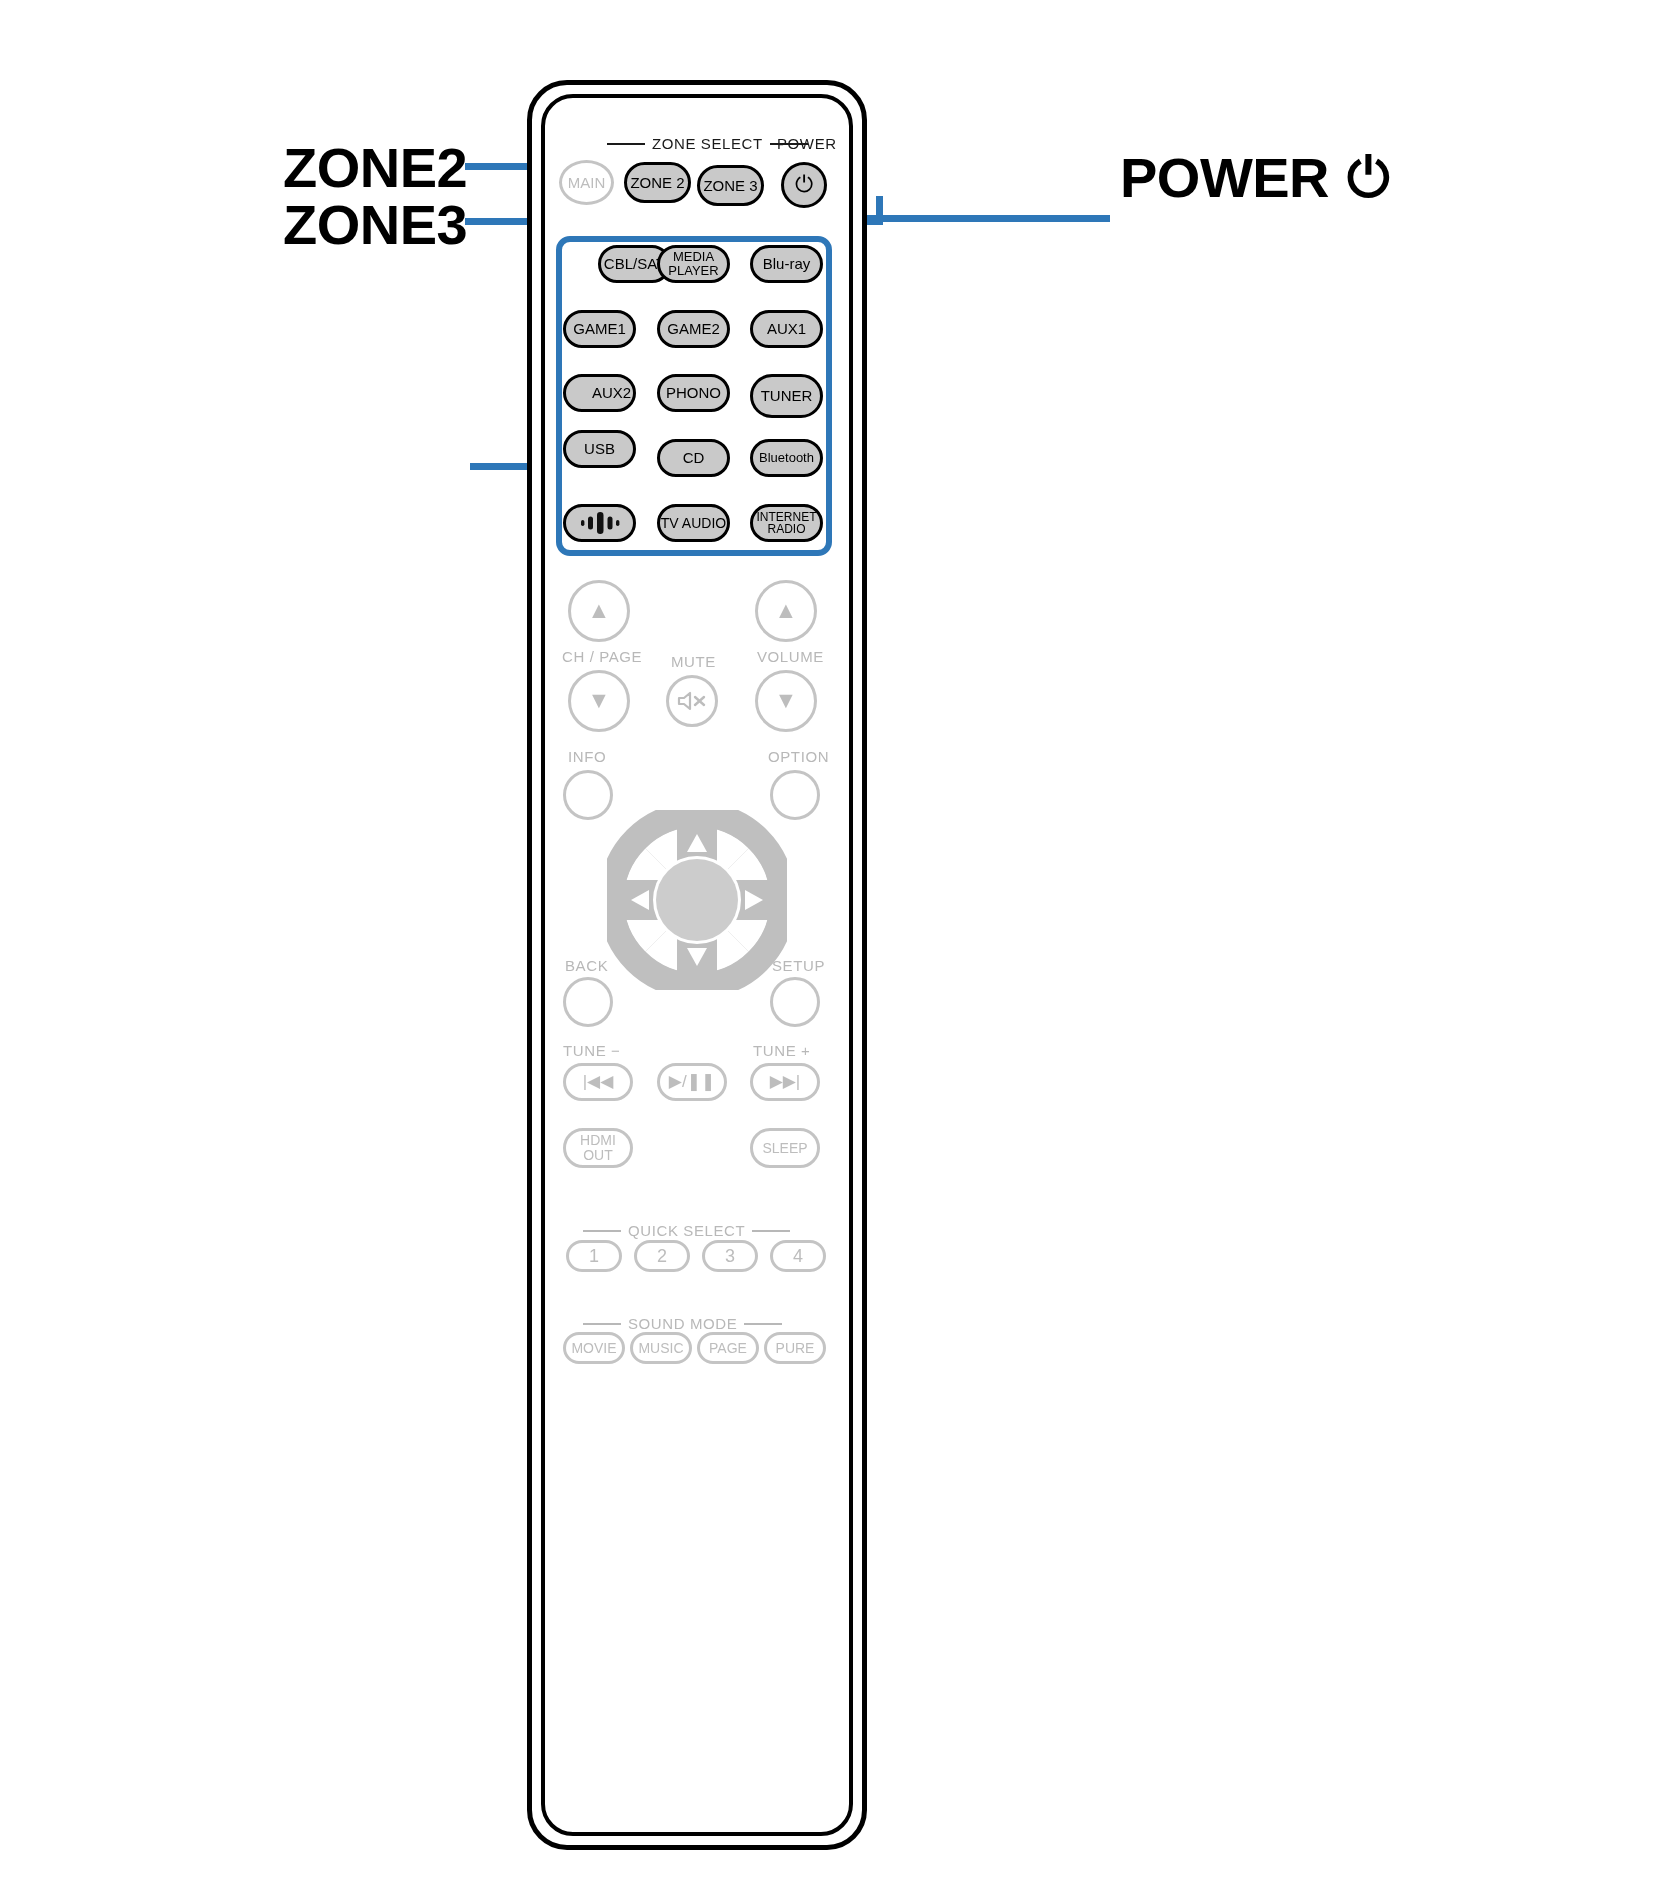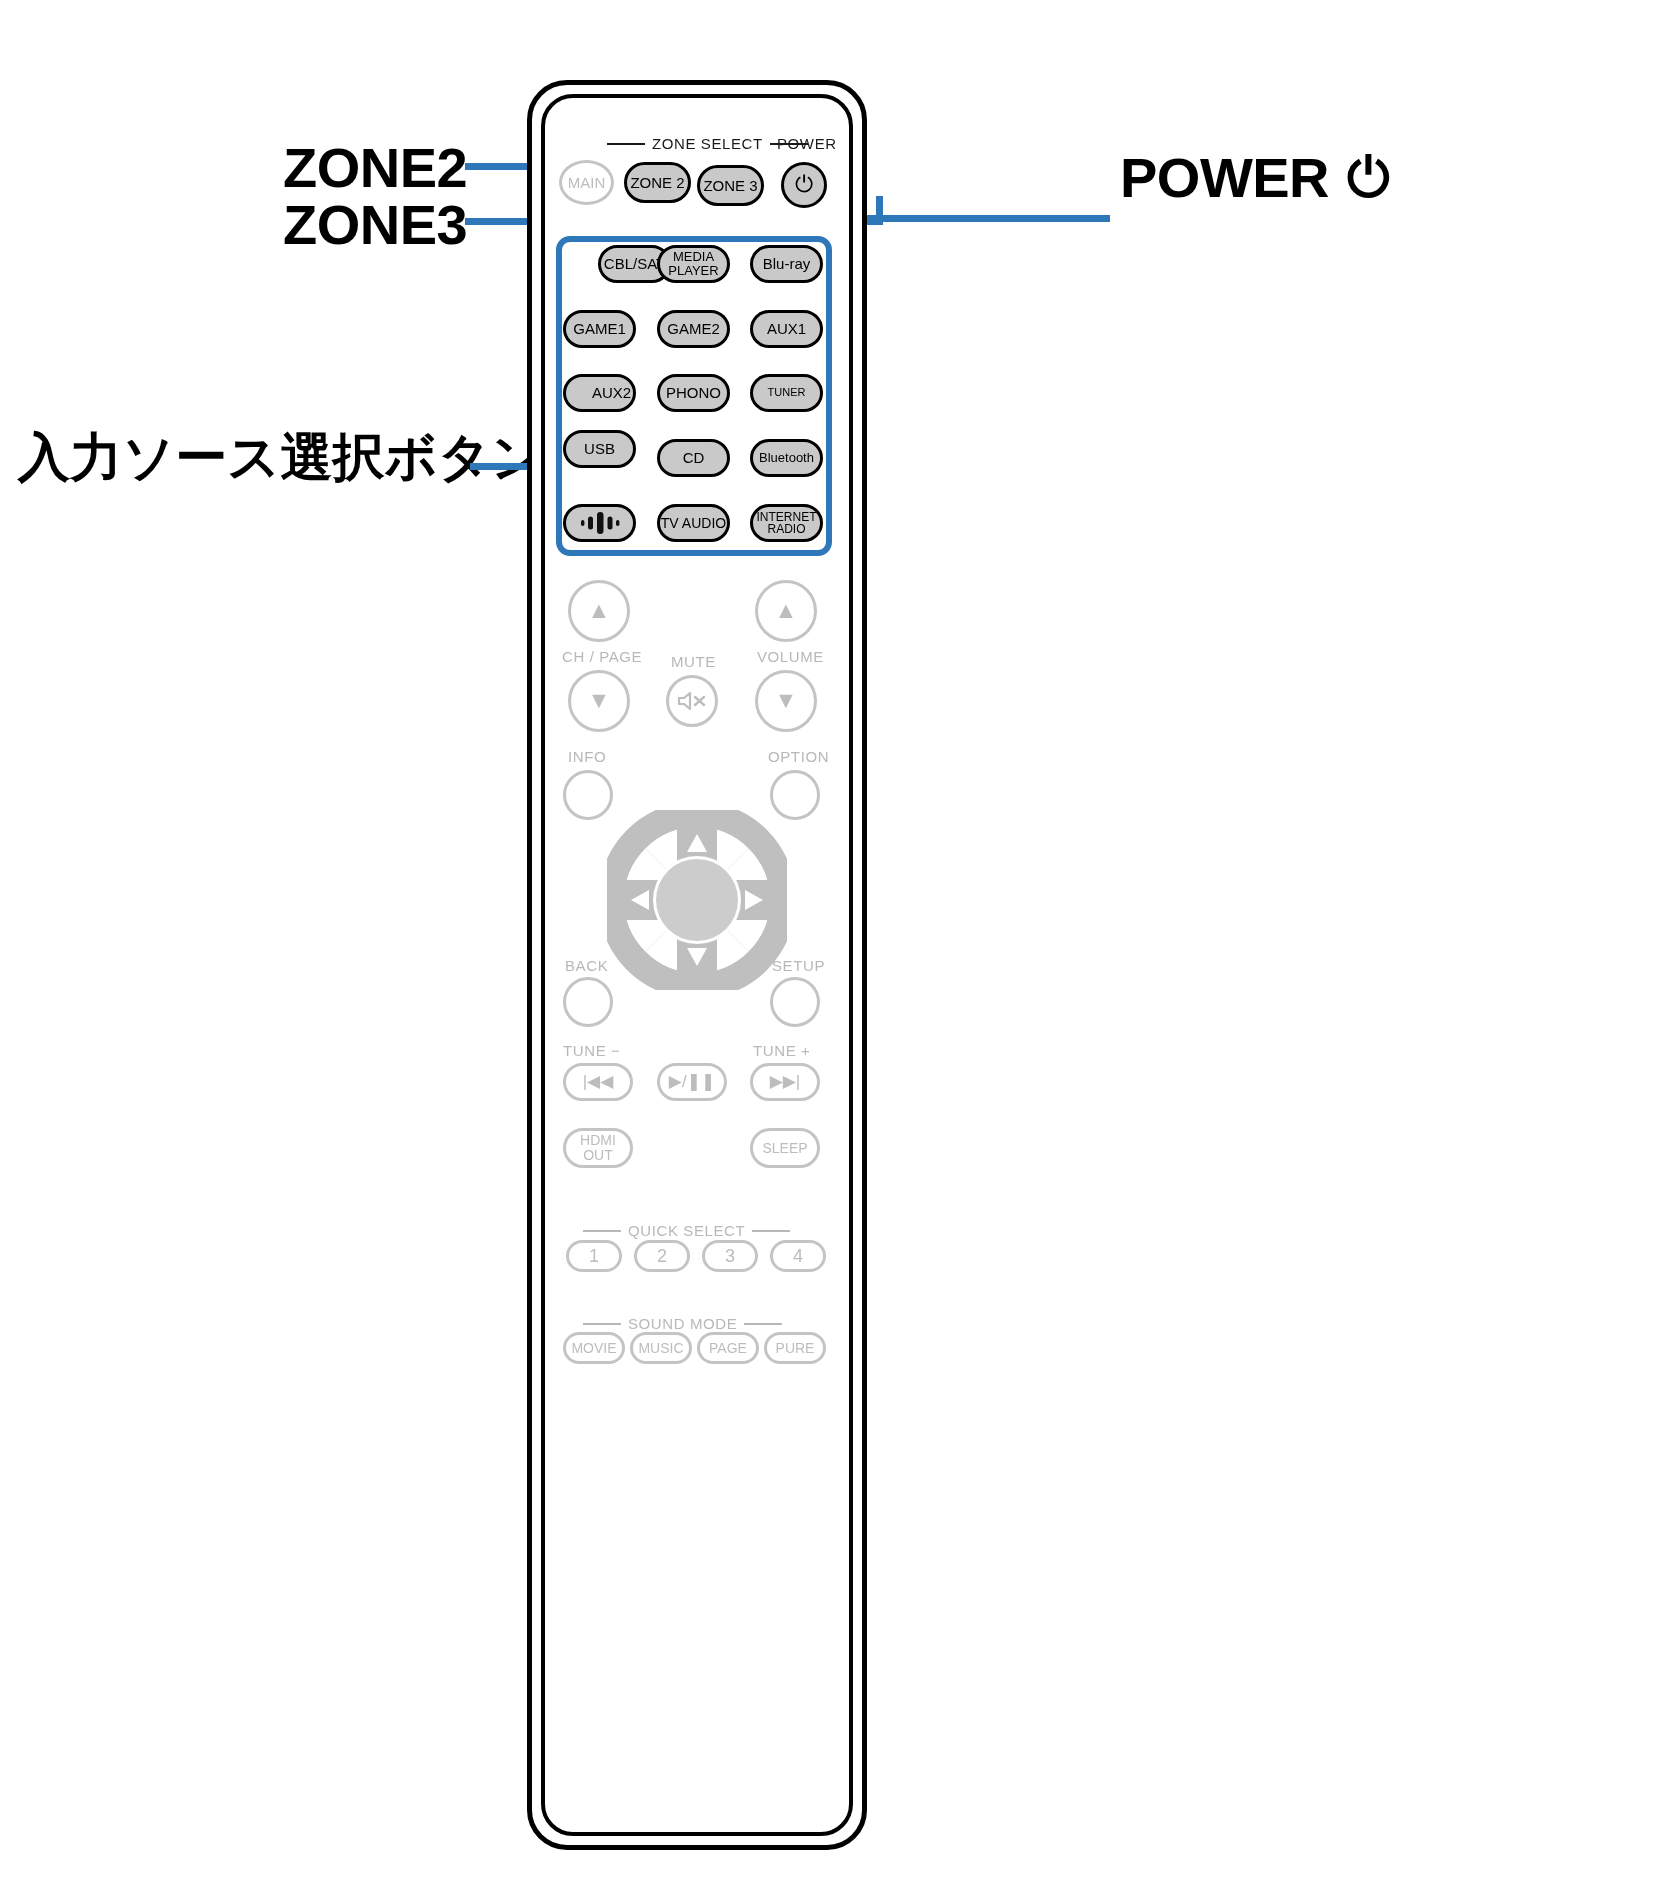--- a/index.html
+++ b/index.html
@@ -135,21 +135,20 @@
 </style>
 </head>
 <body>
 
 <div id="page">
 
   <div class="callout-label" id="label-zone2">ZONE2</div>
 
   <div class="callout-label" id="label-zone3">ZONE3</div>
 
-  <div class="callout-label" id="label-source">入力ソース選択ボタン</div>
 
   <div class="callout-label" id="label-power">
     <span>POWER</span>
     <span class="pwr-glyph">⏻</span>
   </div>
 
   <div class="leader leader-h" style="left:465px; top:163px; width:330px;"></div>
   <div class="leader leader-v" style="left:788px; top:163px; height:38px;"></div>
 
   <div class="leader leader-h" style="left:465px; top:218px; width:418px;"></div>
@@ -186,21 +185,21 @@
     <span>PLAYER</span>
   </div>
   <div class="btn btn-active pill" style="left:750px; top:245px; width:73px; height:38px; font-size:15px;text-align:right;">Blu-ray</div>
 
   <div class="btn btn-active pill" style="left:563px; top:310px; width:73px; height:38px; font-size:15px;">GAME1</div>
   <div class="btn btn-active pill" style="left:657px; top:310px; width:73px; height:38px; font-size:15px;">GAME2</div>
   <div class="btn btn-active pill" style="left:750px; top:310px; width:73px; height:38px; font-size:15px;">AUX1</div>
 
   <div class="btn btn-active pill" style="left:563px; top:374px; width:73px; height:38px; font-size:15px;padding-left:24px;">AUX2</div>
   <div class="btn btn-active pill" style="left:657px; top:374px; width:73px; height:38px; font-size:15px;">PHONO</div>
-  <div class="btn btn-active pill" style="left:750px; top:374px; width:73px; height:38px; font-size:11px;">TUNER</div>
+  <div class="btn btn-active pill" style="left:750px; top:374px; width:73px; height:44px; font-size:15px;">TUNER</div>
 
   <div class="btn btn-active pill" style="left:563px; top:430px; width:73px; height:38px; font-size:15px;">USB</div>
   <div class="btn btn-active pill" style="left:657px; top:439px; width:73px; height:38px; font-size:15px;">CD</div>
   <div class="btn btn-active pill" style="left:750px; top:439px; width:73px; height:38px; font-size:13px;">Bluetooth</div>
 
   <div class="btn btn-active pill" style="left:563px; top:504px; width:73px; height:38px;">
     <svg width="52" height="24" viewBox="0 0 52 24">
       <rect x="23" y="1" width="6.5" height="22" rx="3.2" fill="#111"></rect>
       <rect x="14" y="5.5" width="5" height="13" rx="2.5" fill="#111"></rect>
       <rect x="33.5" y="5.5" width="5" height="13" rx="2.5" fill="#111"></rect>

